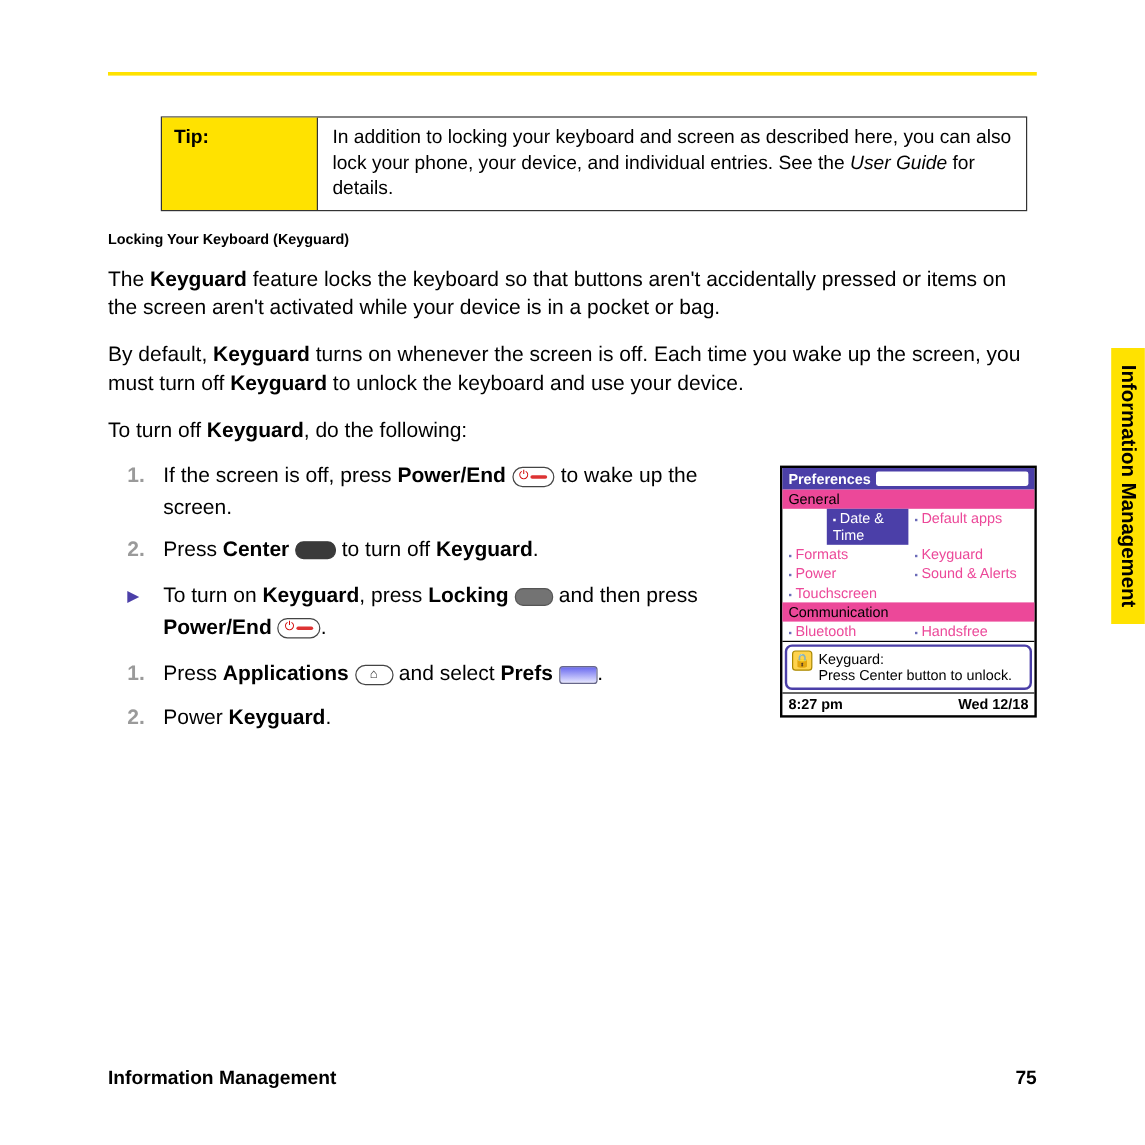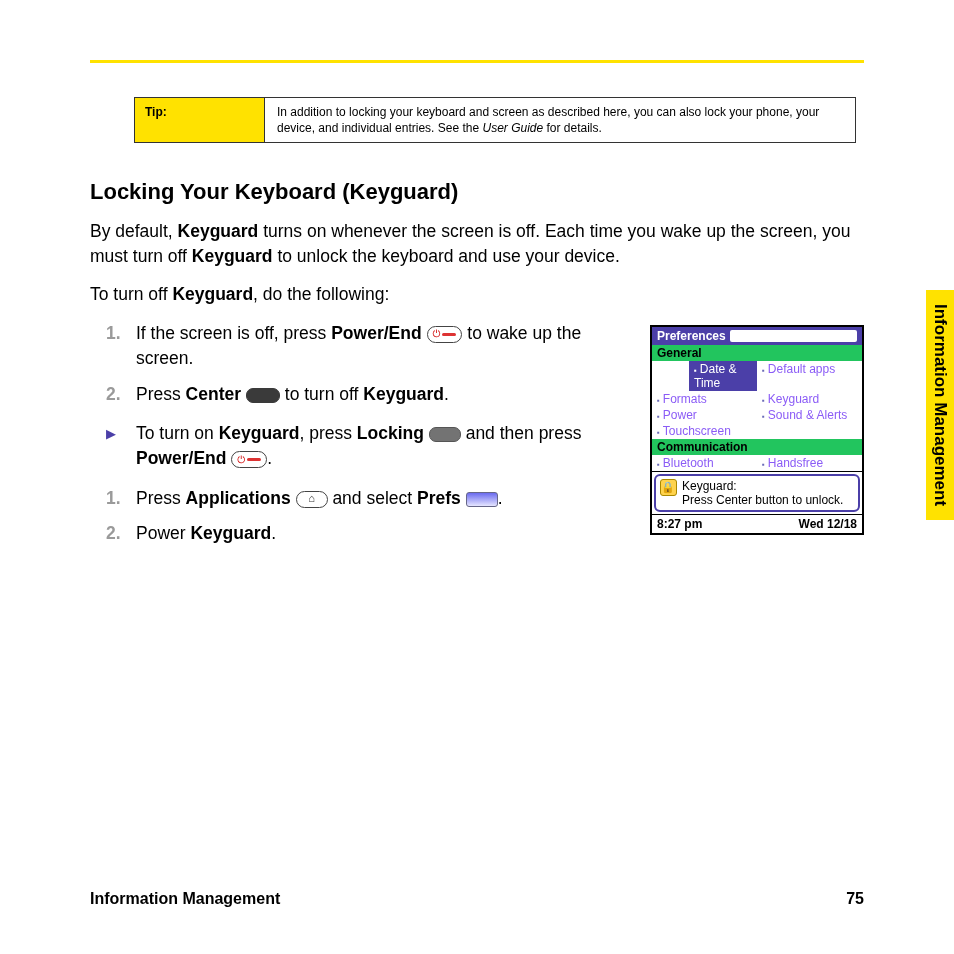--- a/index.html
+++ b/index.html
@@ -15,31 +15,31 @@
     height:100%;
     position:relative;
   }
   h1 {
     font-size:28px; font-weight:700; margin:0 0 6px 0;
     letter-spacing:-0.3px;
   }
   .rule { border-top:3px solid #ffe200; margin:0 0 34px 0; }
 
   .tip-box {
-    display:flex; border:1px solid #333; font-size:12px; line-height:1.35;
-    margin:0 0 36px 44px; width:720px;justify-content:space-between;
+    display:flex; border:1px solid #333; font-size:16px; line-height:1.35;
+    margin:0 0 16px 44px; width:720px;justify-content:space-between;
   }
   .tip-label {
     background:#ffe200; font-weight:700; padding:6px 10px; width:130px;
     box-sizing:border-box; border-right:1px solid #333;
   }
   .tip-body { padding:6px 12px; flex:1; }
   .tip-body em { font-style:italic; }
 
-  .subhead { font-weight:700; font-size:22px; margin:0 0 14px 0; }
+  .subhead { font-weight:700; font-size:12px; margin:0 0 14px 0; }
   p { margin:0 0 14px 0; line-height:1.4; font-size:17.5px; }
   p b, li b { font-weight:700; }
 
   .body-wrap { display:flex; gap:24px; align-items:flex-start; }
   .text-col { flex:1; }
 
   ol.steps { list-style:none; margin:0 0 14px 0; padding:0 0 0 46px; }
   ol.steps li { margin:0 0 10px 0; position:relative; line-height:1.45; font-size:17.5px; }
   ol.steps li .num { position:absolute; left:-30px; font-weight:700; color:#9a9a9a; }
   ul.bullet { list-style:none; margin:0 0 14px 0; padding:0 0 0 46px; }
@@ -69,23 +69,23 @@
   }
 
   
   .device {
     width:210px; border:2px solid #000; font-family:Tahoma, Arial, sans-serif;
     font-size:12px; background:#fff;
     margin-top:4px;
   }
   .dev-title { background:#4b3fa8; color:#fff; font-weight:700; padding:2px 5px; display:flex; align-items:center;}
   .dev-title span:last-child{ flex:1; background:#fff; height:12px; margin-left:4px; border-radius:2px; }
-  .dev-section { font-weight:700; padding:1px 5px; background:#22c55e; }
+  .dev-section { font-weight:400; padding:1px 5px; background:#ec4899; }
   .dev-grid { display:grid; grid-template-columns:1fr 1fr; }
-  .dev-item { padding:1px 5px; color:#8b5cf6; }
+  .dev-item { padding:1px 5px; color:#ec4899; }
   .dev-item.sel { background:#4b3fa8; color:#fff;margin-left:37px; }
   .dev-item::before { content:"▪"; color:#6b6bb8; font-size:8px; margin-right:3px; }
   .dev-item.sel::before { color:#fff; }
   .dev-hr { border-top:1px solid #000; }
   .dev-lockbox { border:2px solid #4b3fa8; border-radius:6px; margin:2px; padding:3px 4px; display:flex; gap:5px; align-items:flex-start;}
   .dev-lock-icon { width:15px; height:15px; display:inline-flex; align-items:center; justify-content:center;
     background:#ffd34d; border:1px solid #aa8800; border-radius:3px; font-size:11px;}
   .dev-status { display:flex; justify-content:space-between; font-weight:700; padding:2px 5px; }
 
   .footer {
@@ -102,20 +102,23 @@
 
   <div class="tip-box">
     <div class="tip-label">Tip:</div>
     <div class="tip-body">
       <span>In addition to locking your keyboard and screen as described here, you can also lock your phone, your device, and individual entries. See the </span><em>User Guide</em><span> for details.</span>
     </div>
   </div>
 
   <div class="subhead">Locking Your Keyboard (Keyguard)</div>
 
+  <p>
+    <span>The </span><b>Keyguard</b><span> feature locks the keyboard so that buttons aren't accidentally pressed or items on the screen aren't activated while your device is in a pocket or bag.</span>
+  </p>
 
   <p>
     <span>By default, </span><b>Keyguard</b><span> turns on whenever the screen is off. Each time you wake up the screen, you must turn off </span><b>Keyguard</b><span> to unlock the keyboard and use your device.</span>
   </p>
 
   <p>
     <span>To turn off </span><b>Keyguard</b><span>, do the following:</span>
   </p>
 
   <div class="body-wrap">

